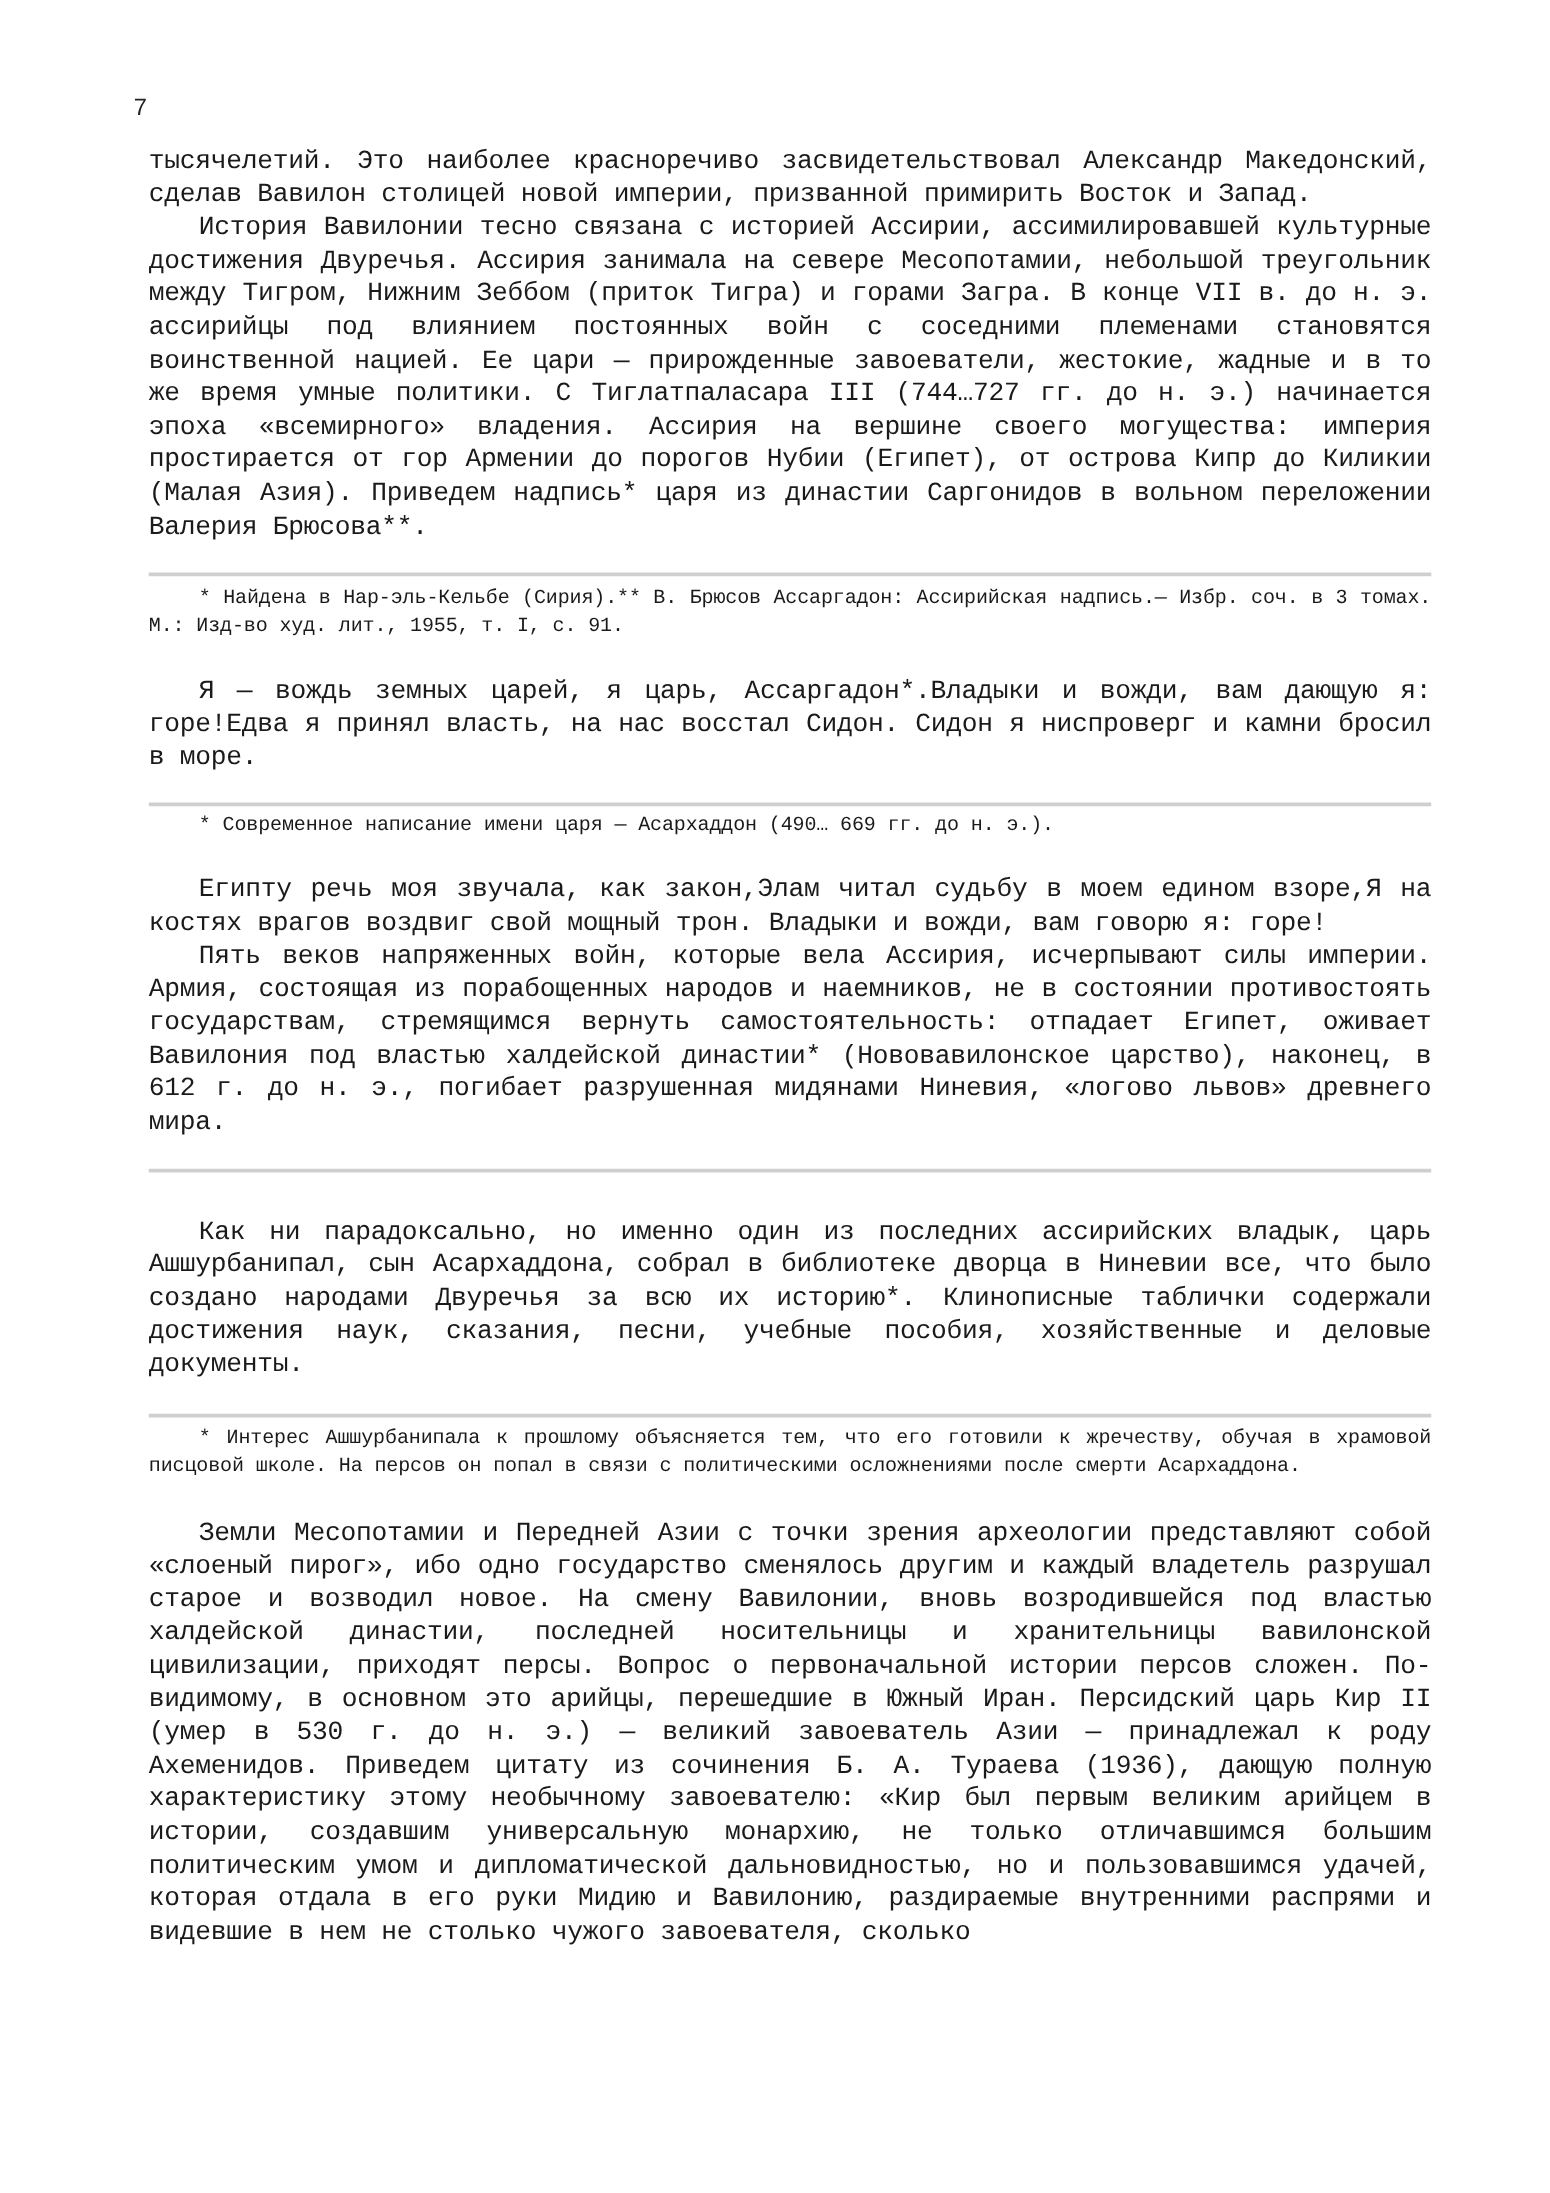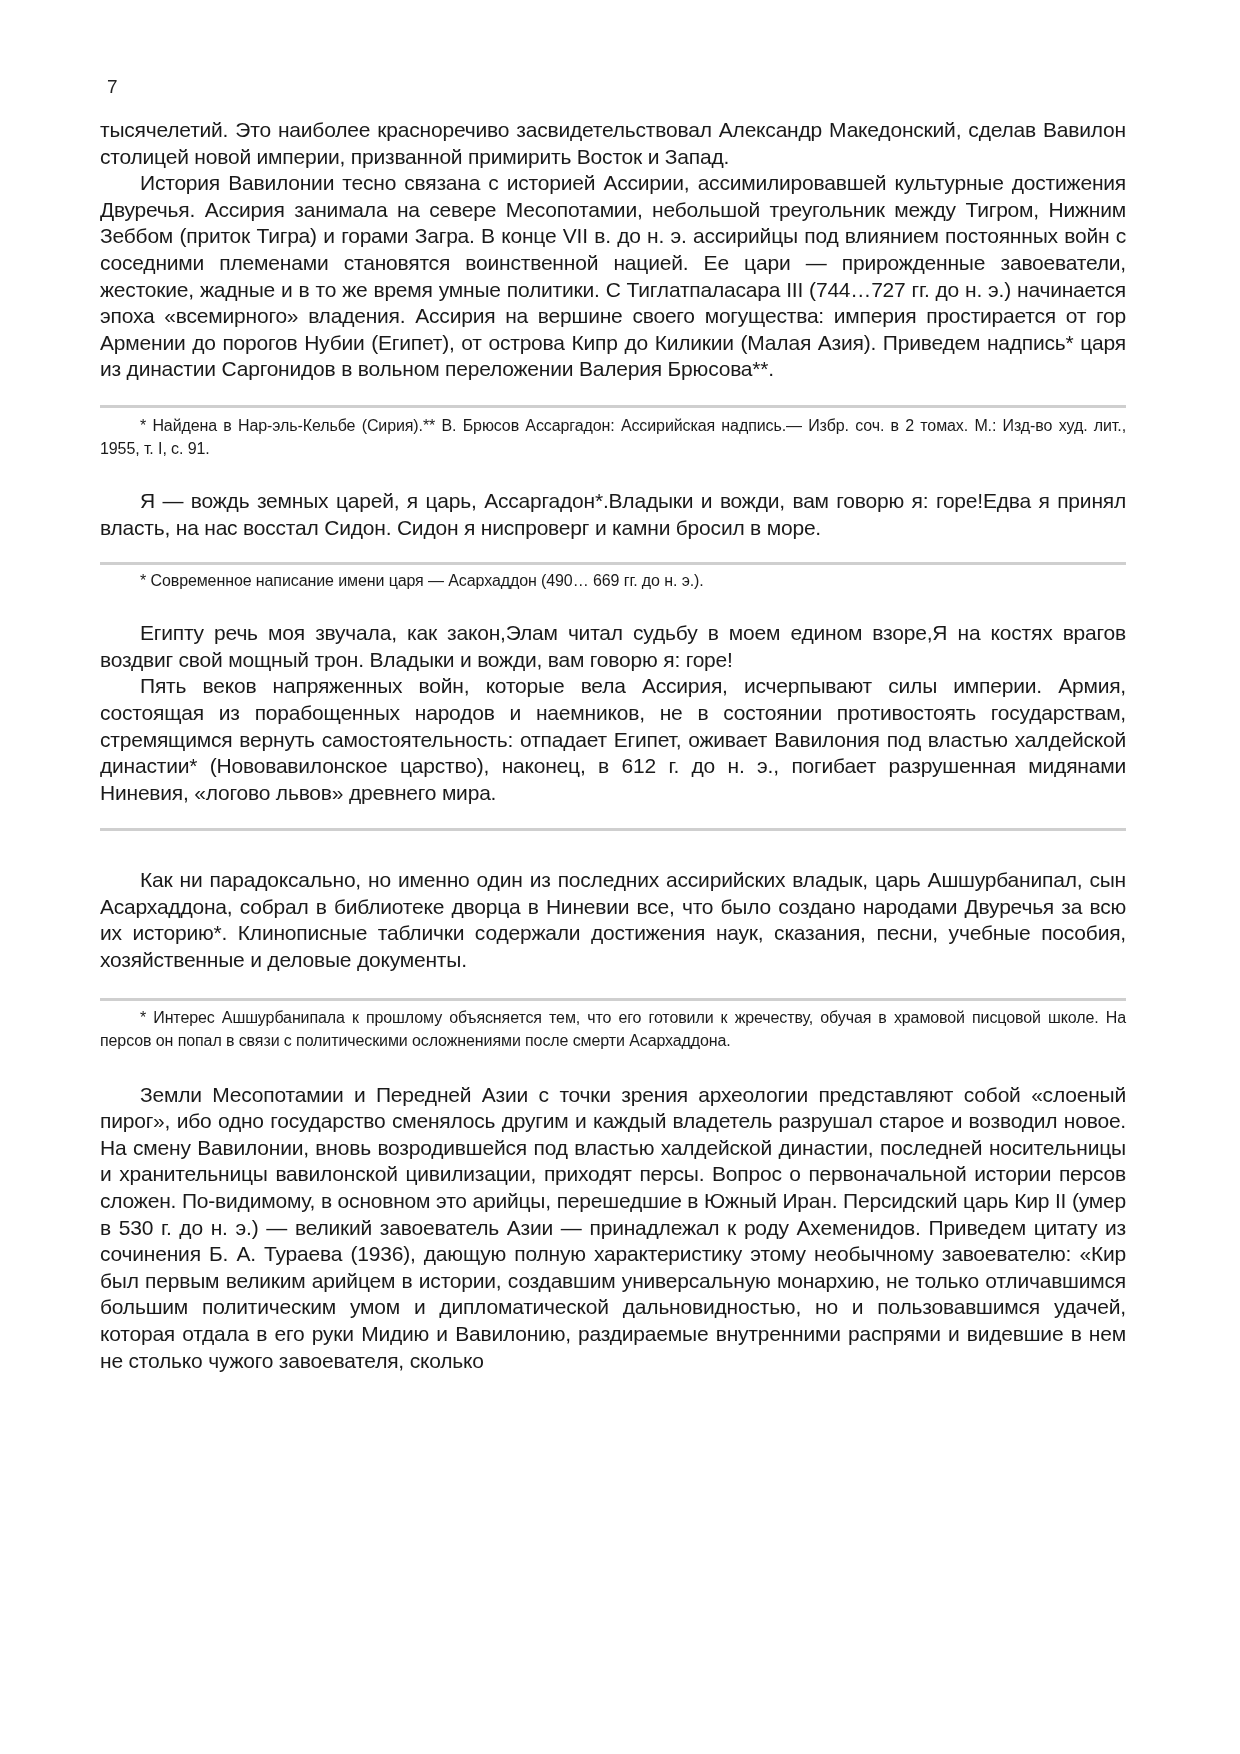--- a/index.html
+++ b/index.html
@@ -1,41 +1,41 @@
 <!DOCTYPE html>
 <html><head>
 <meta charset="utf-8">
 <style>
   html, body { margin: 0; padding: 0; background: #ffffff; }
   body { width: 1240px; height: 1754px; position: relative; overflow: hidden; color: #1a1a1a; }
   .page-num { position: absolute; left: 107px; top: 76px; font-family: "Liberation Sans", sans-serif; font-size: 19px; color: #222; }
-  .content { position: absolute; left: 100px; top: 117px; width: 1026px; font-family: Liberation Sans, sans-serif; }
+  .content { position: absolute; left: 119px; top: 117px; width: 1026px; font-family: Liberation Mono, monospace; }
   p.body { margin: 0; font-size: 21px; line-height: 26.6px; text-align: justify; letter-spacing: -0.2px; }
   p.body.indent { text-indent: 40px; }
   .fn-block { margin: 0; }
   .fn-rule { height: 3px; background: #cfcfcf; margin: 0; }
   p.fn { margin: 0; font-size: 16px; line-height: 23px; text-align: justify; text-indent: 40px; letter-spacing: -0.1px; }
 </style>
 </head>
 <body>
 
 <div class="page-num">7</div>
 
 <div class="content">
 
   <p class="body">тысячелетий. Это наиболее красноречиво засвидетельствовал Александр Македонский, сделав Вавилон столицей новой империи, призванной примирить Восток и Запад.</p>
 
   <p class="body indent">История Вавилонии тесно связана с историей Ассирии, ассимилировавшей культурные достижения Двуречья. Ассирия занимала на севере Месопотамии, небольшой треугольник между Тигром, Нижним Зеббом (приток Тигра) и горами Загра. В конце VII в. до н. э. ассирийцы под влиянием постоянных войн с соседними племенами становятся воинственной нацией. Ее цари — прирожденные завоеватели, жестокие, жадные и в то же время умные политики. С Тиглатпаласара III (744…727 гг. до н. э.) начинается эпоха «всемирного» владения. Ассирия на вершине своего могущества: империя простирается от гор Армении до порогов Нубии (Египет), от острова Кипр до Киликии (Малая Азия). Приведем надпись* царя из династии Саргонидов в вольном переложении Валерия Брюсова**.</p>
 
   <div class="fn-block" style="margin-top:22px;">
     <div class="fn-rule"></div>
-    <p class="fn" style="margin-top:6px;">* Найдена в Нар-эль-Кельбе (Сирия).** В. Брюсов Ассаргадон: Ассирийская надпись.— Избр. соч. в 2 томах. М.: Изд-во худ. лит., 1955, т. I, с. 91.</p>
+    <p class="fn" style="margin-top:6px;">* Найдена в Нар-эль-Кельбе (Сирия).** В. Брюсов Ассаргадон: Ассирийская надпись.— Избр. соч. в 3 томах. М.: Изд-во худ. лит., 1955, т. I, с. 91.</p>
   </div>
 
-  <p class="body indent" style="margin-top:28px;">Я — вождь земных царей, я царь, Ассаргадон*.Владыки и вожди, вам говорю я: горе!Едва я принял власть, на нас восстал Сидон. Сидон я ниспроверг и камни бросил в море.</p>
+  <p class="body indent" style="margin-top:28px;">Я — вождь земных царей, я царь, Ассаргадон*.Владыки и вожди, вам дающую я: горе!Едва я принял власть, на нас восстал Сидон. Сидон я ниспроверг и камни бросил в море.</p>
 
   <div class="fn-block" style="margin-top:21px;">
     <div class="fn-rule"></div>
     <p class="fn" style="margin-top:4px;">* Современное написание имени царя — Асархаддон (490… 669 гг. до н. э.).</p>
   </div>
 
   <p class="body indent" style="margin-top:28px;">Египту речь моя звучала, как закон,Элам читал судьбу в моем едином взоре,Я на костях врагов воздвиг свой мощный трон. Владыки и вожди, вам говорю я: горе!</p>
 
 
   <p class="body indent">Пять веков напряженных войн, которые вела Ассирия, исчерпывают силы империи. Армия, состоящая из порабощенных народов и наемников, не в состоянии противостоять государствам, стремящимся вернуть самостоятельность: отпадает Египет, оживает Вавилония под властью халдейской династии* (Нововавилонское царство), наконец, в 612 г. до н. э., погибает разрушенная мидянами Ниневия, «логово львов» древнего мира.</p>

